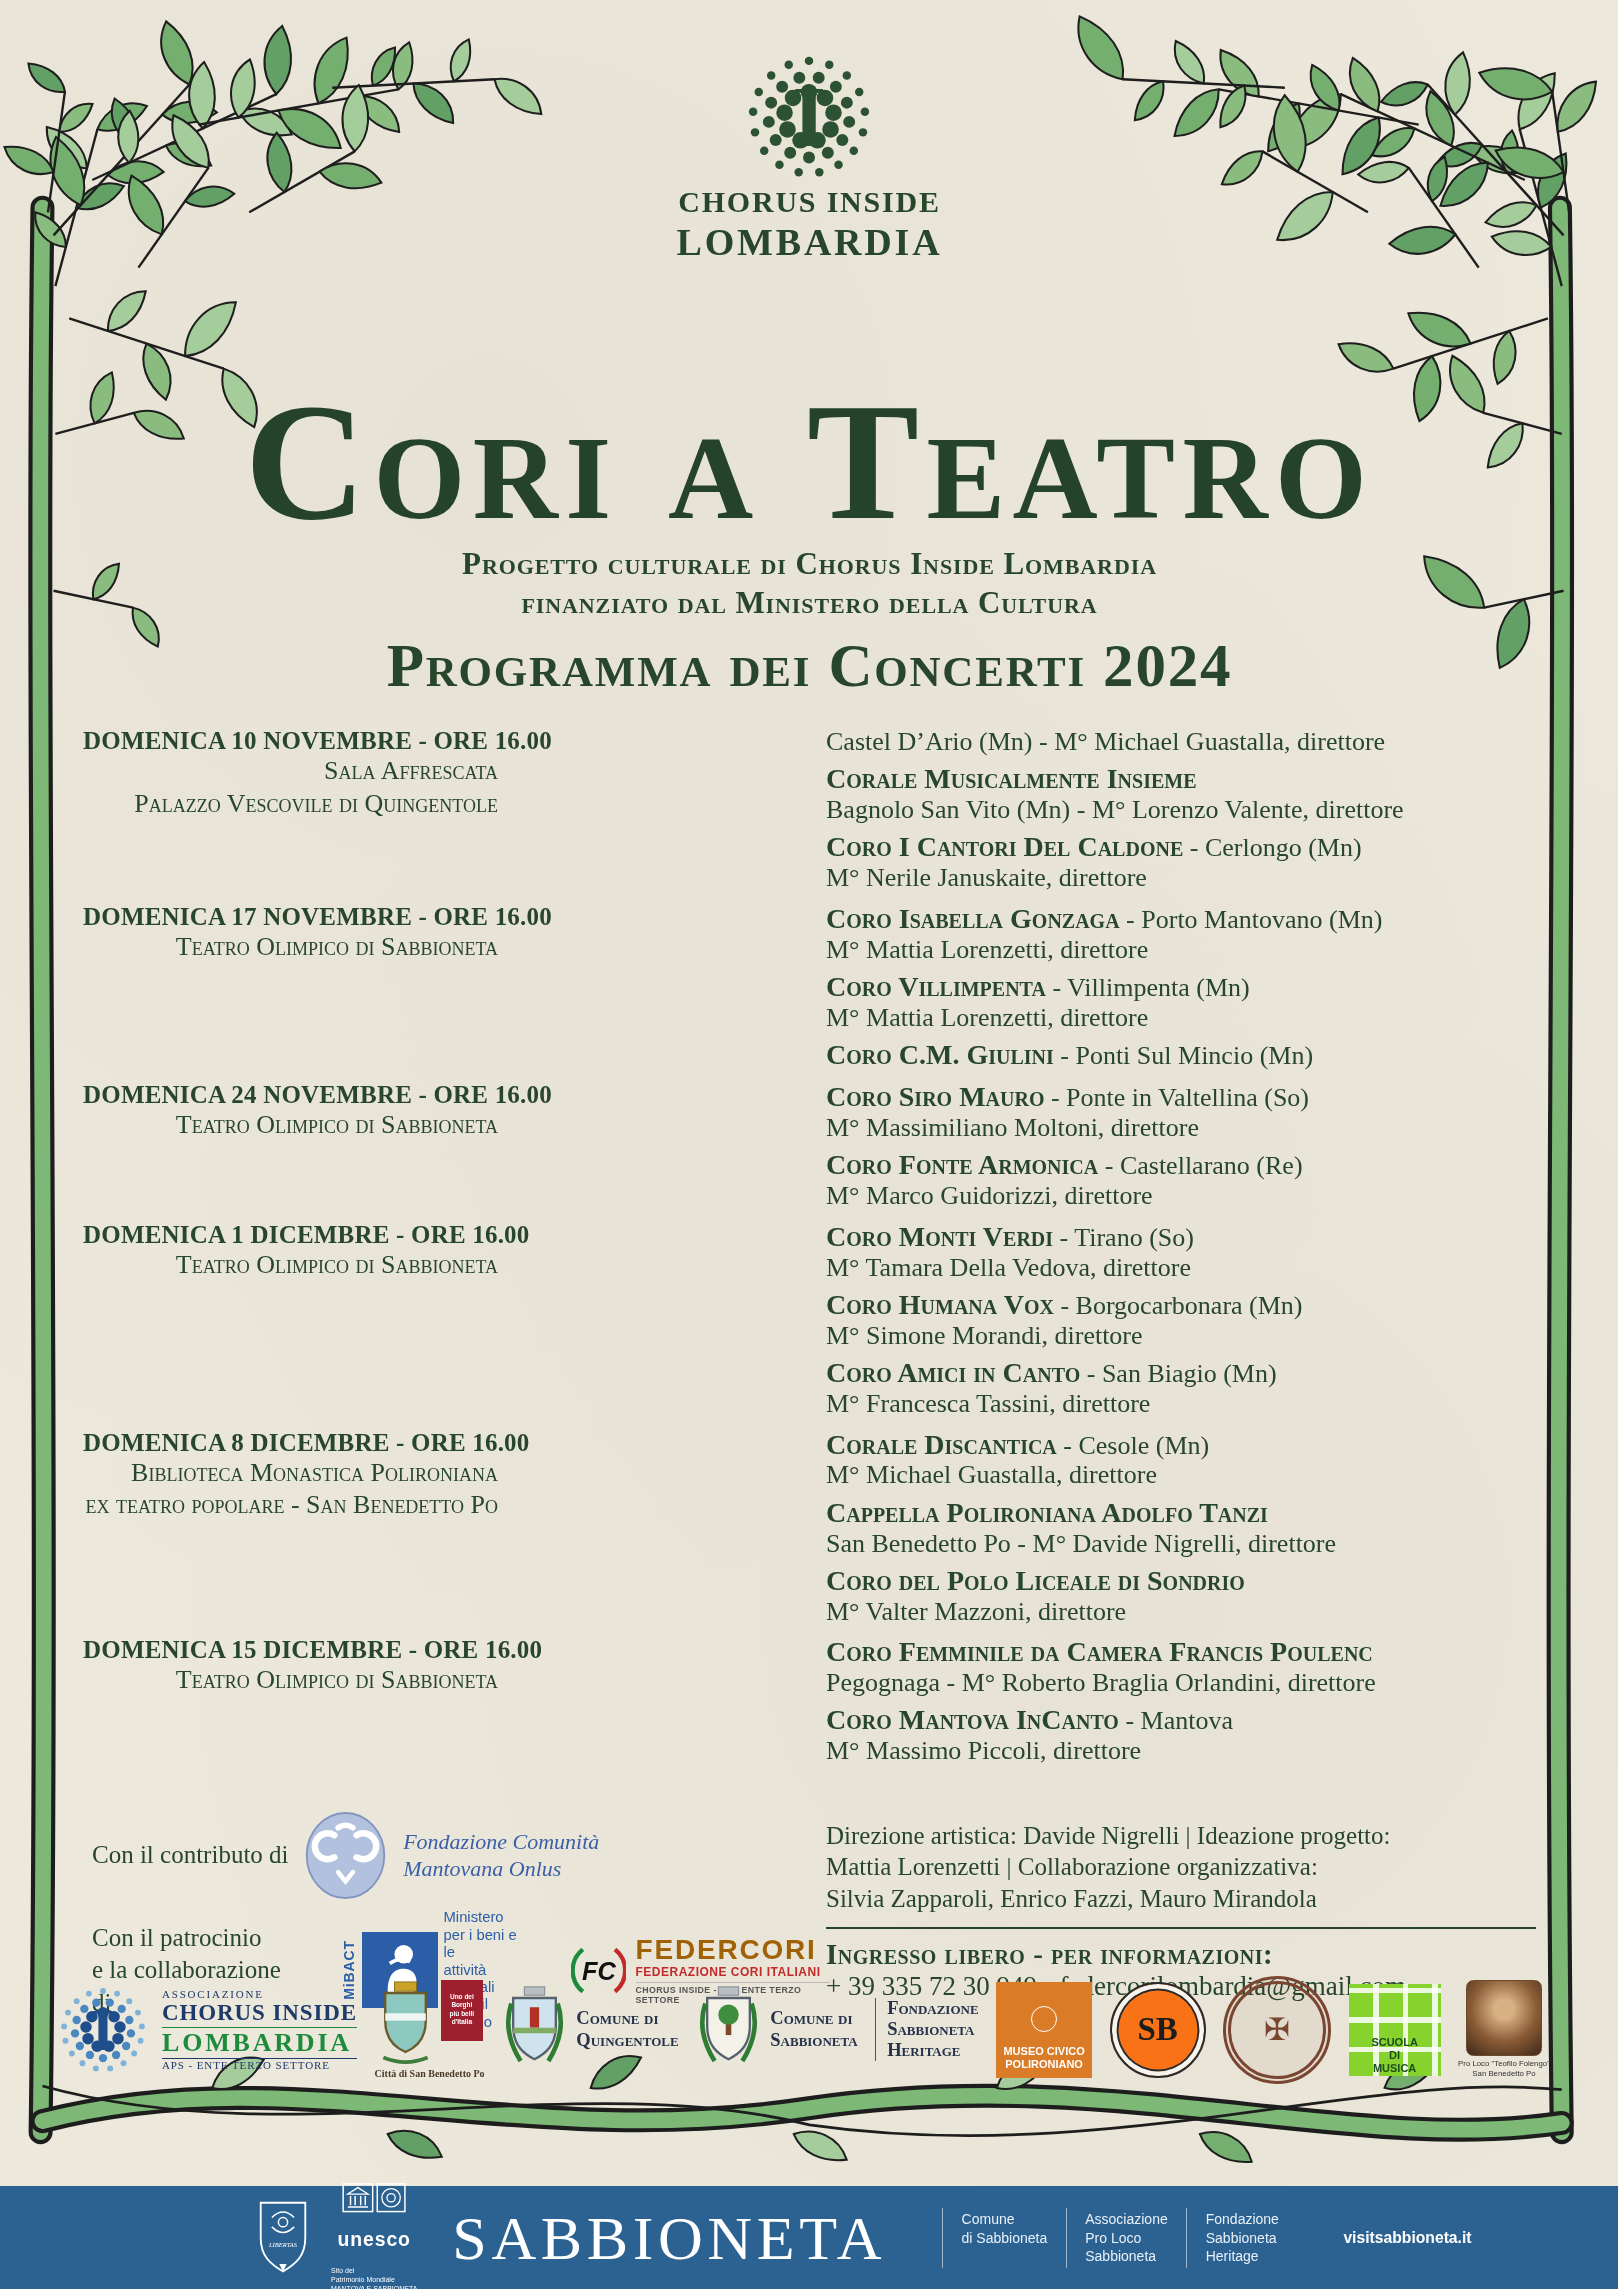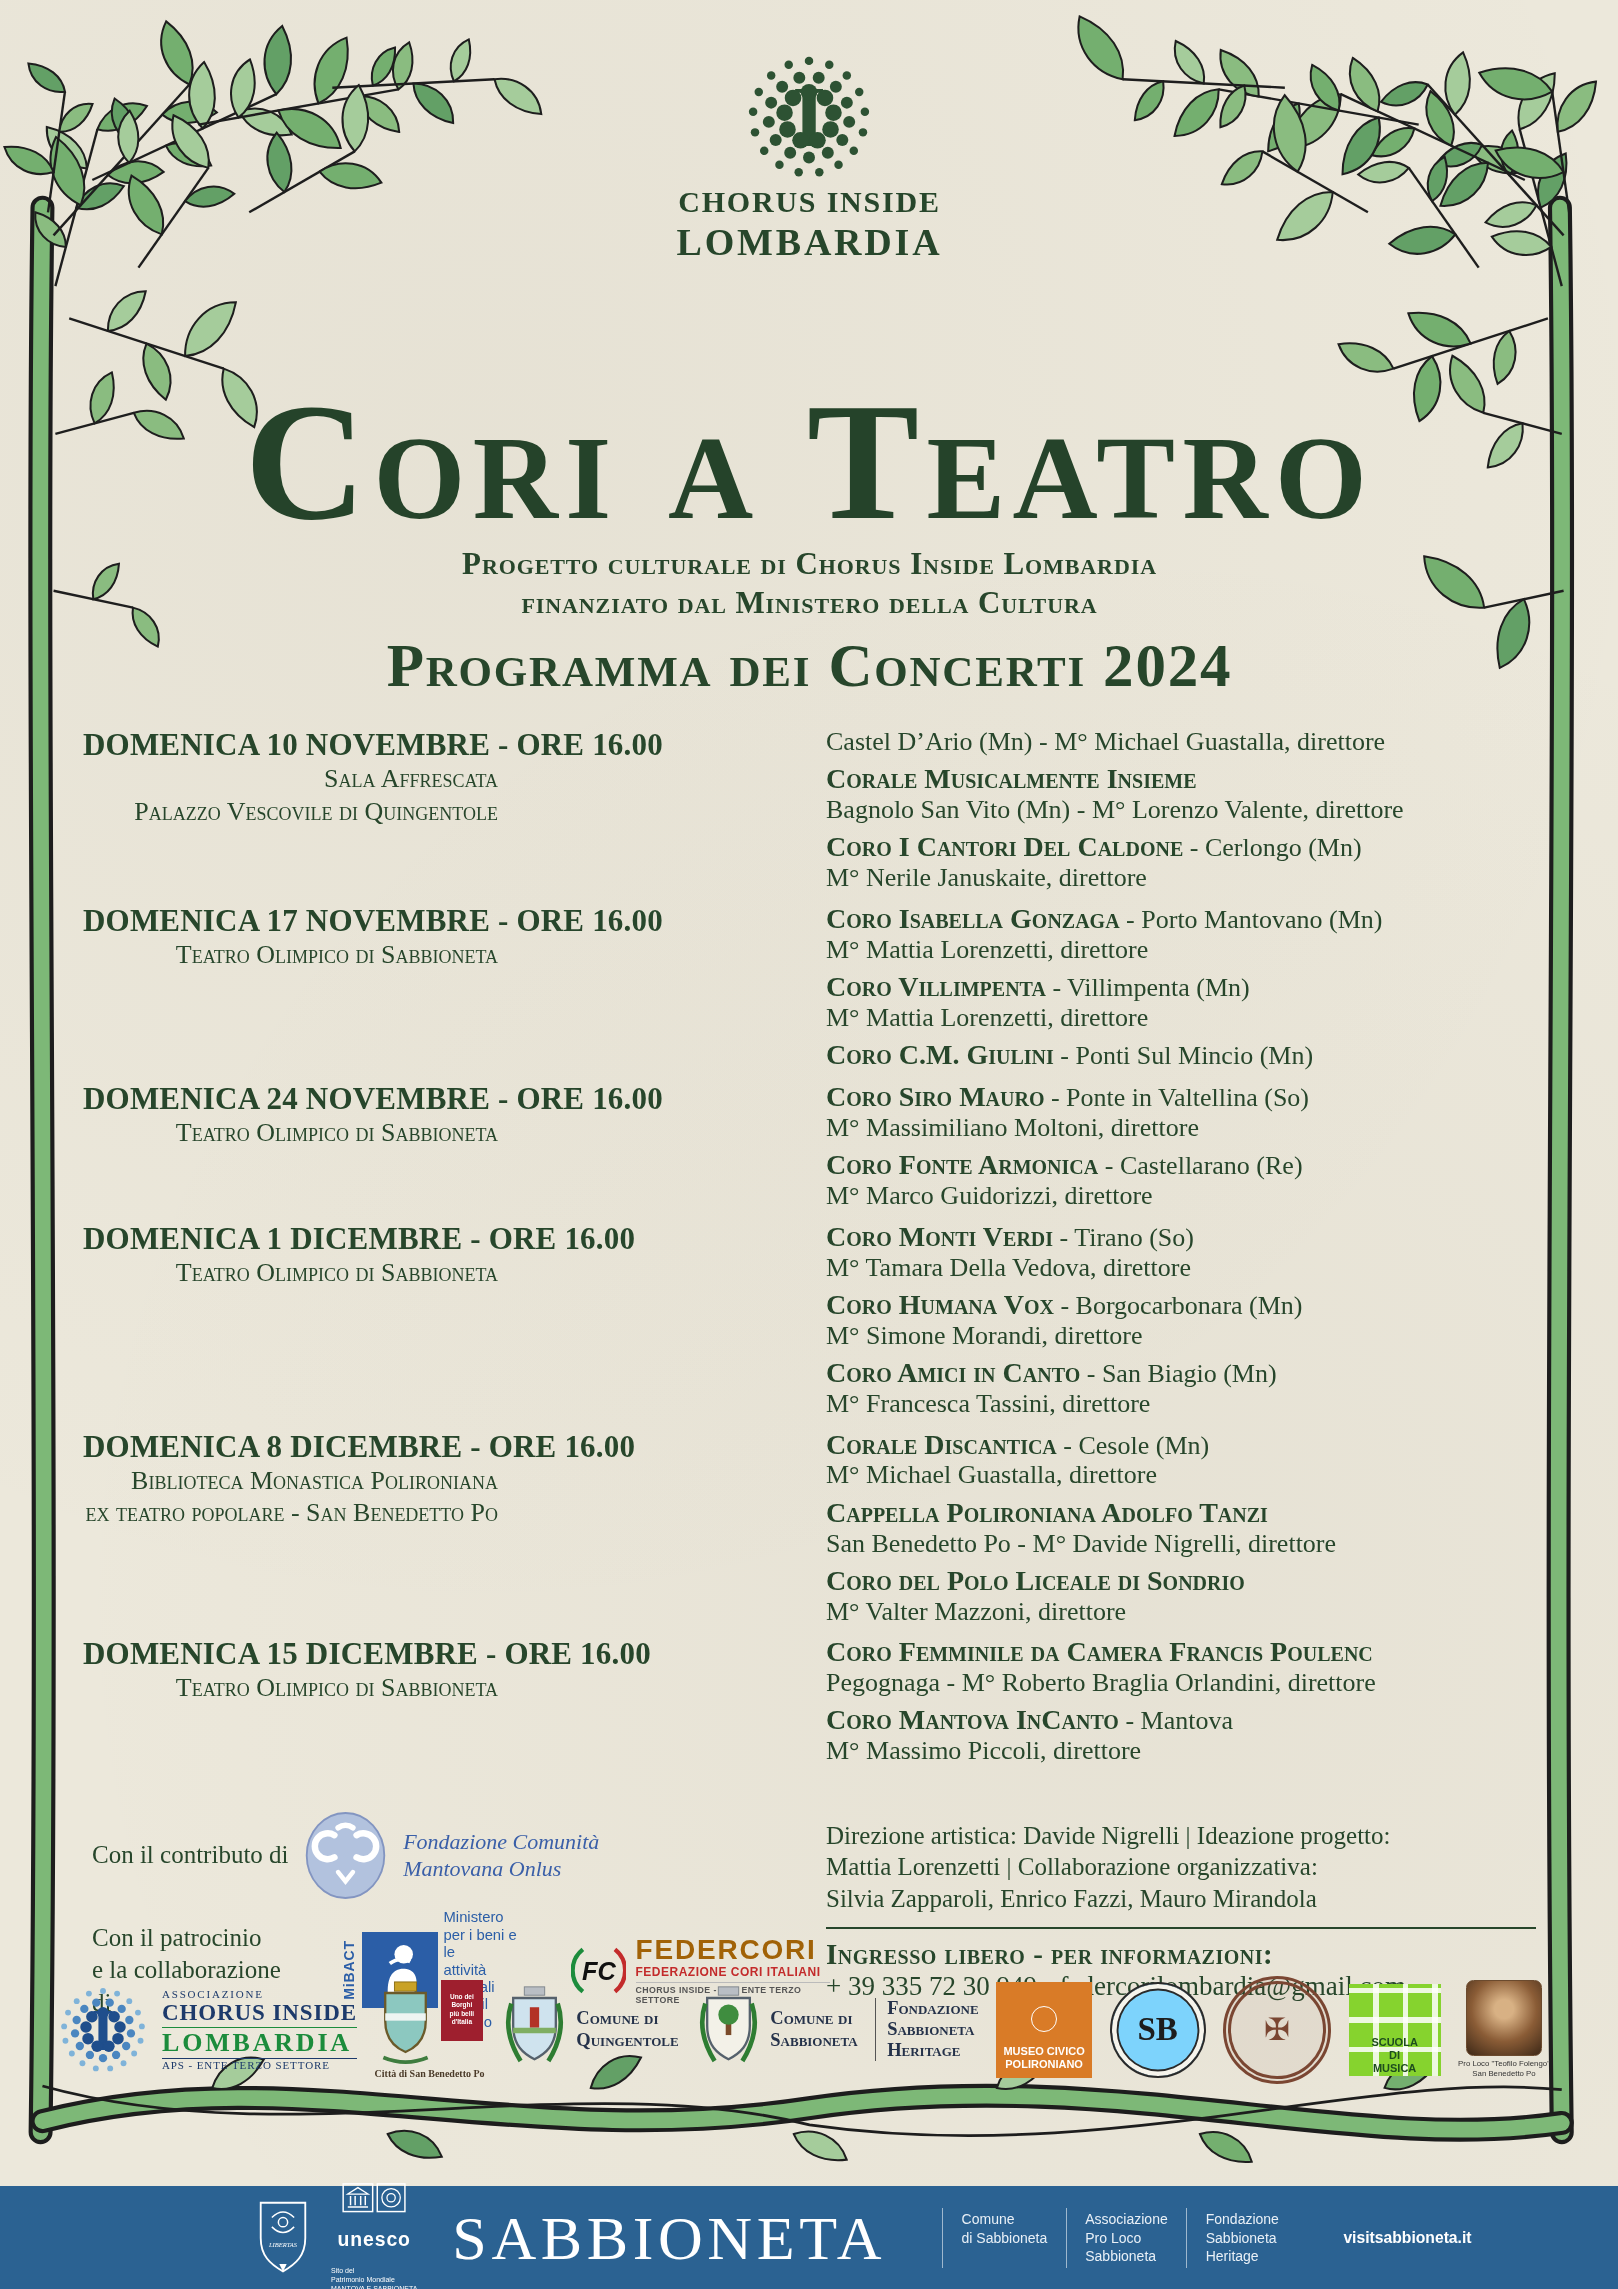--- a/index.html
+++ b/index.html
@@ -20,21 +20,21 @@
   .org2{top:220px;font-size:38px;font-weight:bold;letter-spacing:2.8px;}
   .title{top:377px;font-size:168px;font-weight:bold;font-variant:small-caps;letter-spacing:7.4px;line-height:1;color:#25432a;}
   .sub1{top:546px;font-size:31px;font-weight:bold;font-variant:small-caps;letter-spacing:0.9px;}
   .sub2{top:585px;font-size:31px;font-weight:bold;font-variant:small-caps;letter-spacing:0.9px;}
   .prog{top:631px;font-size:61px;font-weight:bold;font-variant:small-caps;letter-spacing:1.8px;}
 
   
   .schedule{left:83px;top:727px;width:1453px;display:grid;grid-template-columns:415px 710px;
     column-gap:328px;row-gap:3.7px;}
   .s-left{text-align:right;}
-  .date{font-size:31px;font-weight:bold;white-space:nowrap;letter-spacing:0.2px;}
+  .date{font-size:25px;font-weight:bold;white-space:nowrap;letter-spacing:0.2px;}
   .venue{font-size:26px;font-variant:small-caps;line-height:1.25;}
   .choir{margin-bottom:6.5px;}
   .l1{font-size:28px;line-height:1.14;}
   .cname{font-weight:bold;font-variant:small-caps;}
   .csuf{font-size:26px;}
   .l2{font-size:26px;line-height:1.14;}
 
   
   .bright{left:826px;top:1820px;width:710px;}
   .credits div{font-size:25px;line-height:1.25;}
@@ -69,21 +69,21 @@
   .crest-label{font-size:18.5px;font-weight:bold;font-variant:small-caps;color:#25324a;white-space:pre-line;line-height:1.15;}
   .banner{width:42px;height:61px;background:#9e1f2e;color:#fff;font:bold 6.5px "Liberation Sans",sans-serif;
     text-align:center;white-space:pre-line;line-height:1.3;padding-top:13px;box-sizing:border-box;}
   .caption{font-size:10px;font-weight:bold;color:#4a3a28;margin-top:1.8px;}
   .heritage{border-left:1.8px solid #555;padding-left:11px;}
   .museo{width:96px;height:96px;background:#d97b27;display:flex;flex-direction:column;align-items:center;
     justify-content:flex-end;padding-bottom:6.5px;box-sizing:border-box;}
   .museo .emb{width:24px;height:24px;border:1.8px solid #fff;border-radius:50%;margin-bottom:13px;display:flex;align-items:center;justify-content:center;color:#fff;font-size:10px;}
   .museo .mt{font:bold 11px "Liberation Sans",sans-serif;color:#fff;text-align:center;white-space:pre-line;line-height:1.2;}
   .seal{width:92px;height:92px;border-radius:50%;display:flex;align-items:center;justify-content:center;flex:0 0 auto;}
-  .seal-sb{background:#7dd3fc;border:2.8px solid #2a2a2a;box-shadow:inset 0 0 0 4.6px #f6f4ec, inset 0 0 0 6.5px #2a2a2a;
+  .seal-sb{background:#f97316;border:2.8px solid #2a2a2a;box-shadow:inset 0 0 0 4.6px #f6f4ec, inset 0 0 0 6.5px #2a2a2a;
     font-size:33px;font-weight:bold;color:#1d1d1d;font-variant:small-caps;}
   .seal-br{border:8.3px double #7a4632;color:#7a4632;font-size:31px;background:rgba(122,70,50,.06);}
   .scuola{width:92px;height:92px;background:#86d32e;position:relative;display:flex;align-items:flex-end;justify-content:center;flex:0 0 auto;
     background-image:repeating-linear-gradient(0deg,transparent 0 24px,rgba(255,255,255,.85) 24px 29.5px),
                      repeating-linear-gradient(90deg,transparent 0 24px,rgba(255,255,255,.85) 24px 29.5px);}
   .scuola span{position:relative;font:bold 11px "Liberation Sans",sans-serif;color:#1e4d1e;text-align:center;white-space:pre-line;line-height:1.2;}
   .proloco{display:flex;flex-direction:column;align-items:center;gap:2.8px;}
   .pl-img{width:74px;height:74px;border-radius:7.4px;border:1.8px solid #6b4a2e;
     background:radial-gradient(circle at 50% 38%, #d8b184 16%, #8a5c36 55%, #3d2817 100%);}
   .pl-cap{font:7.8px "Liberation Sans",sans-serif;color:#333;text-align:center;white-space:pre-line;line-height:1.25;}

